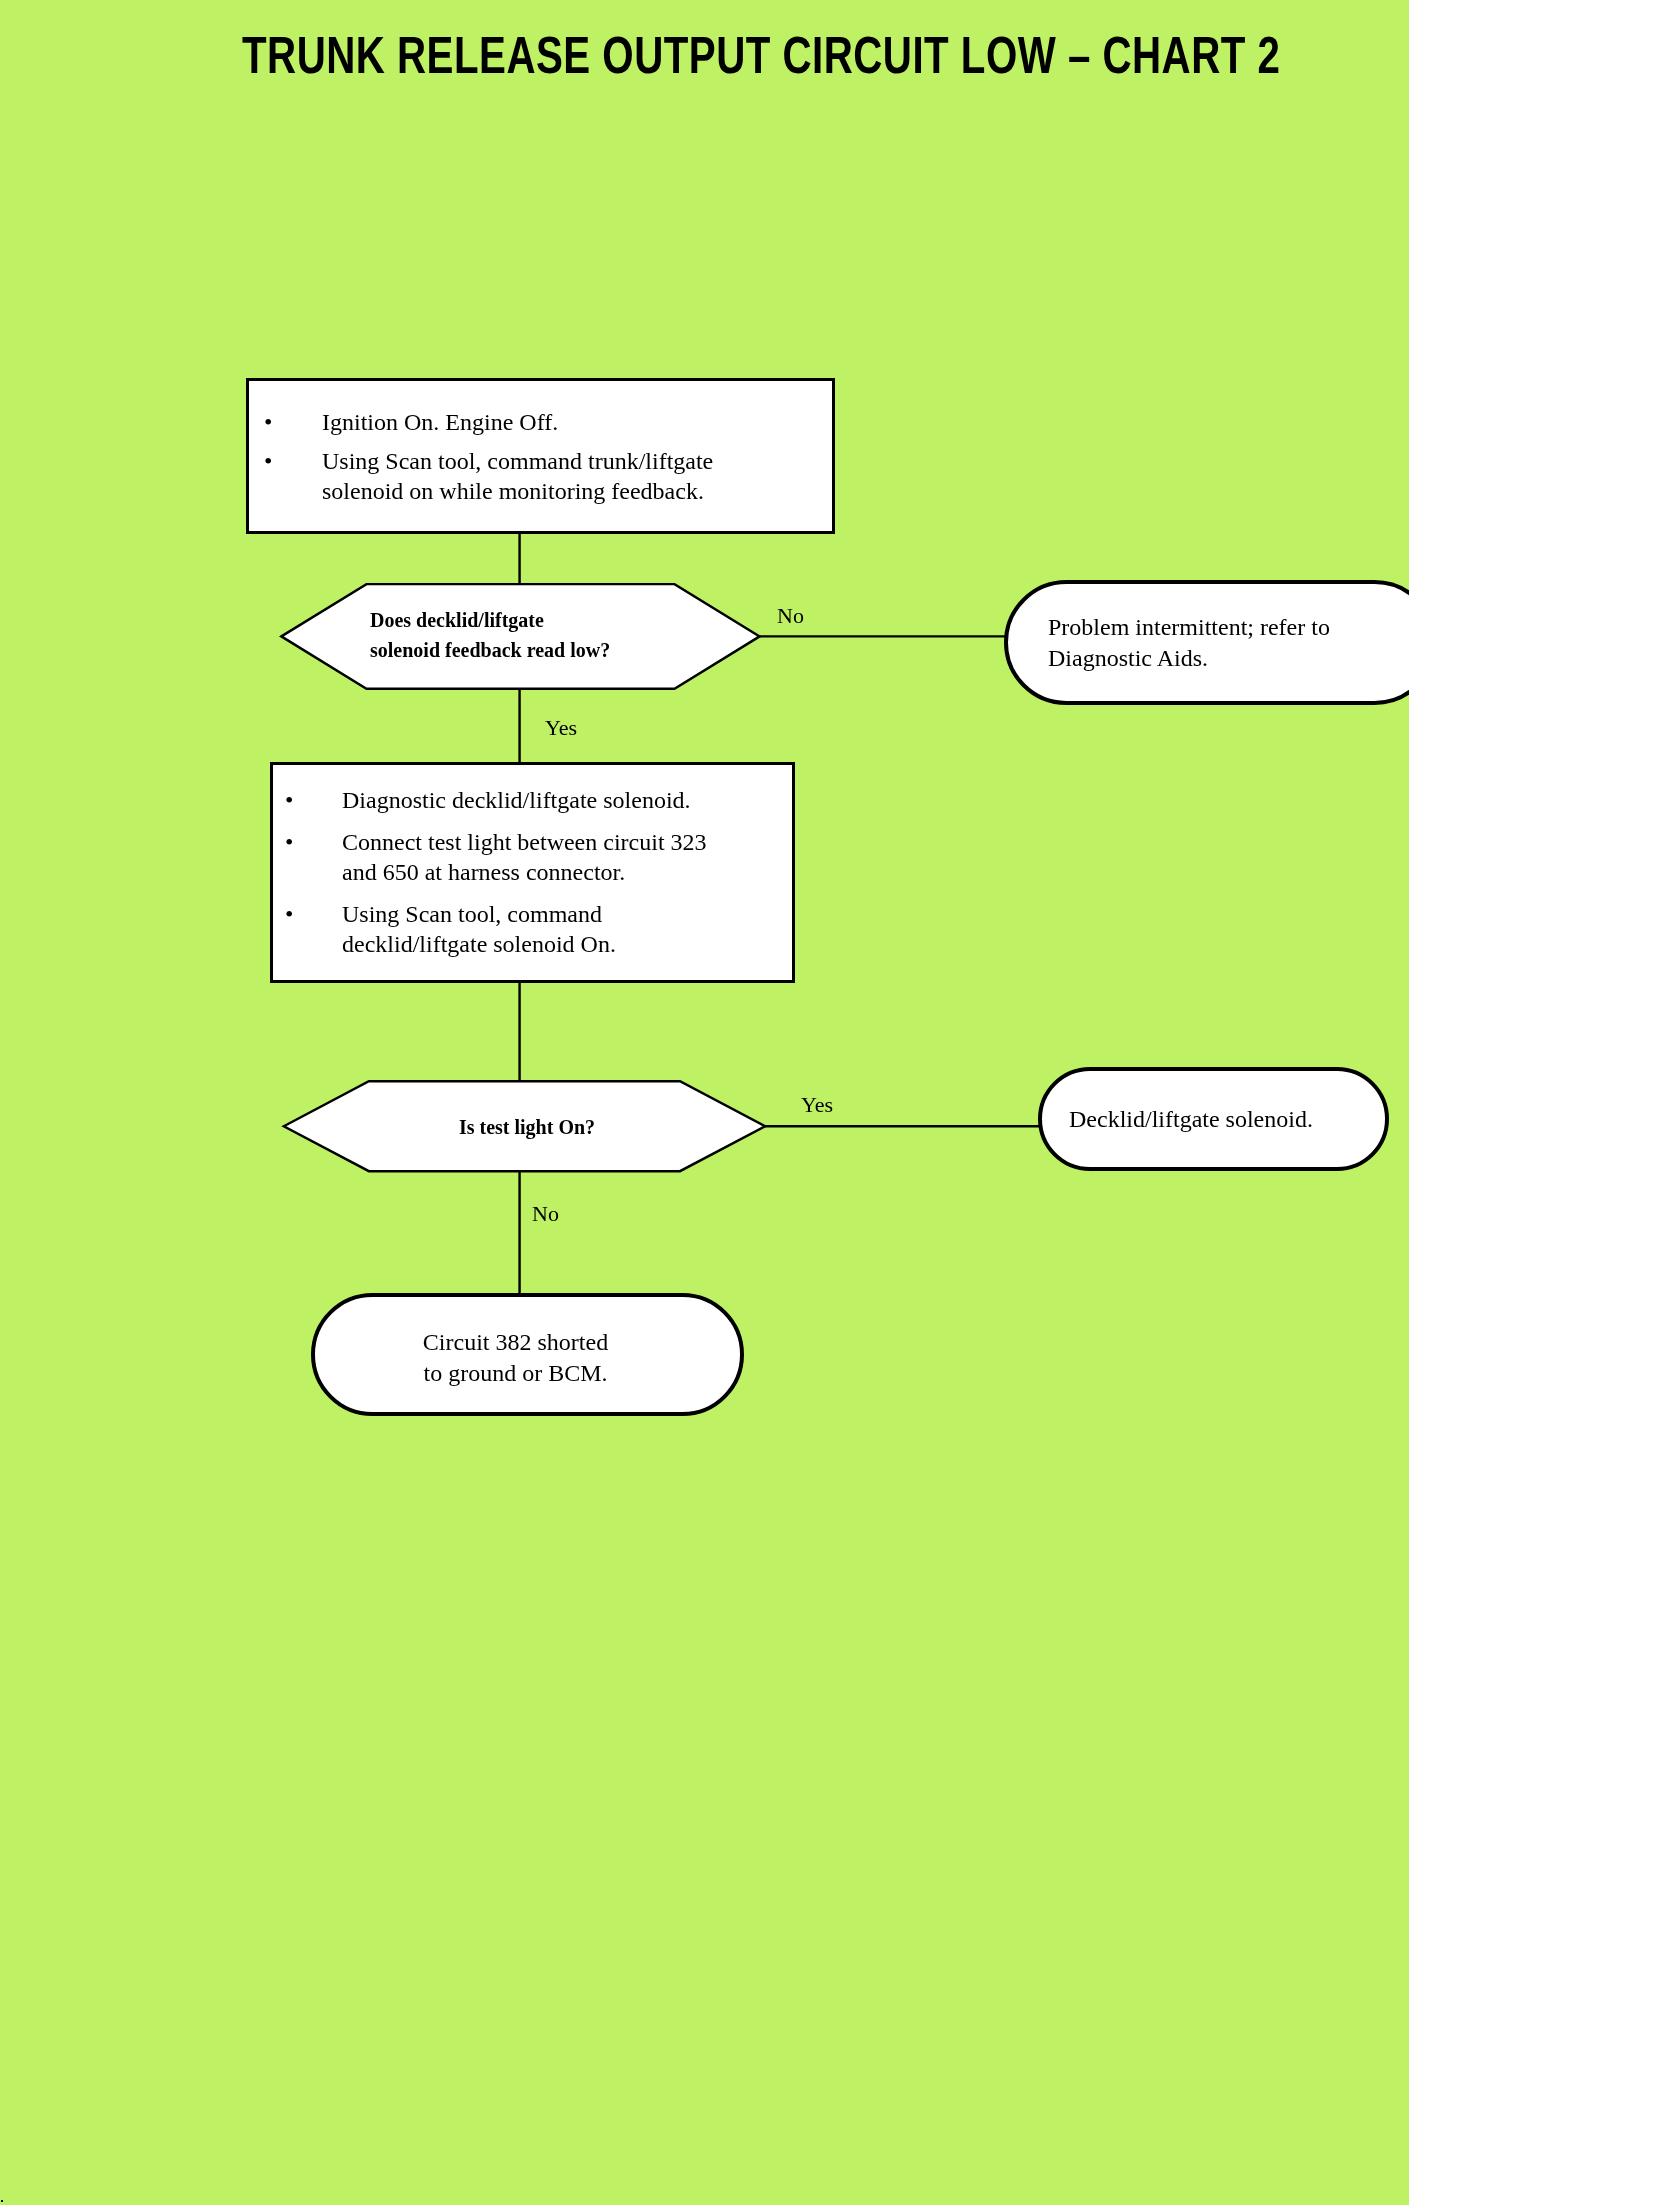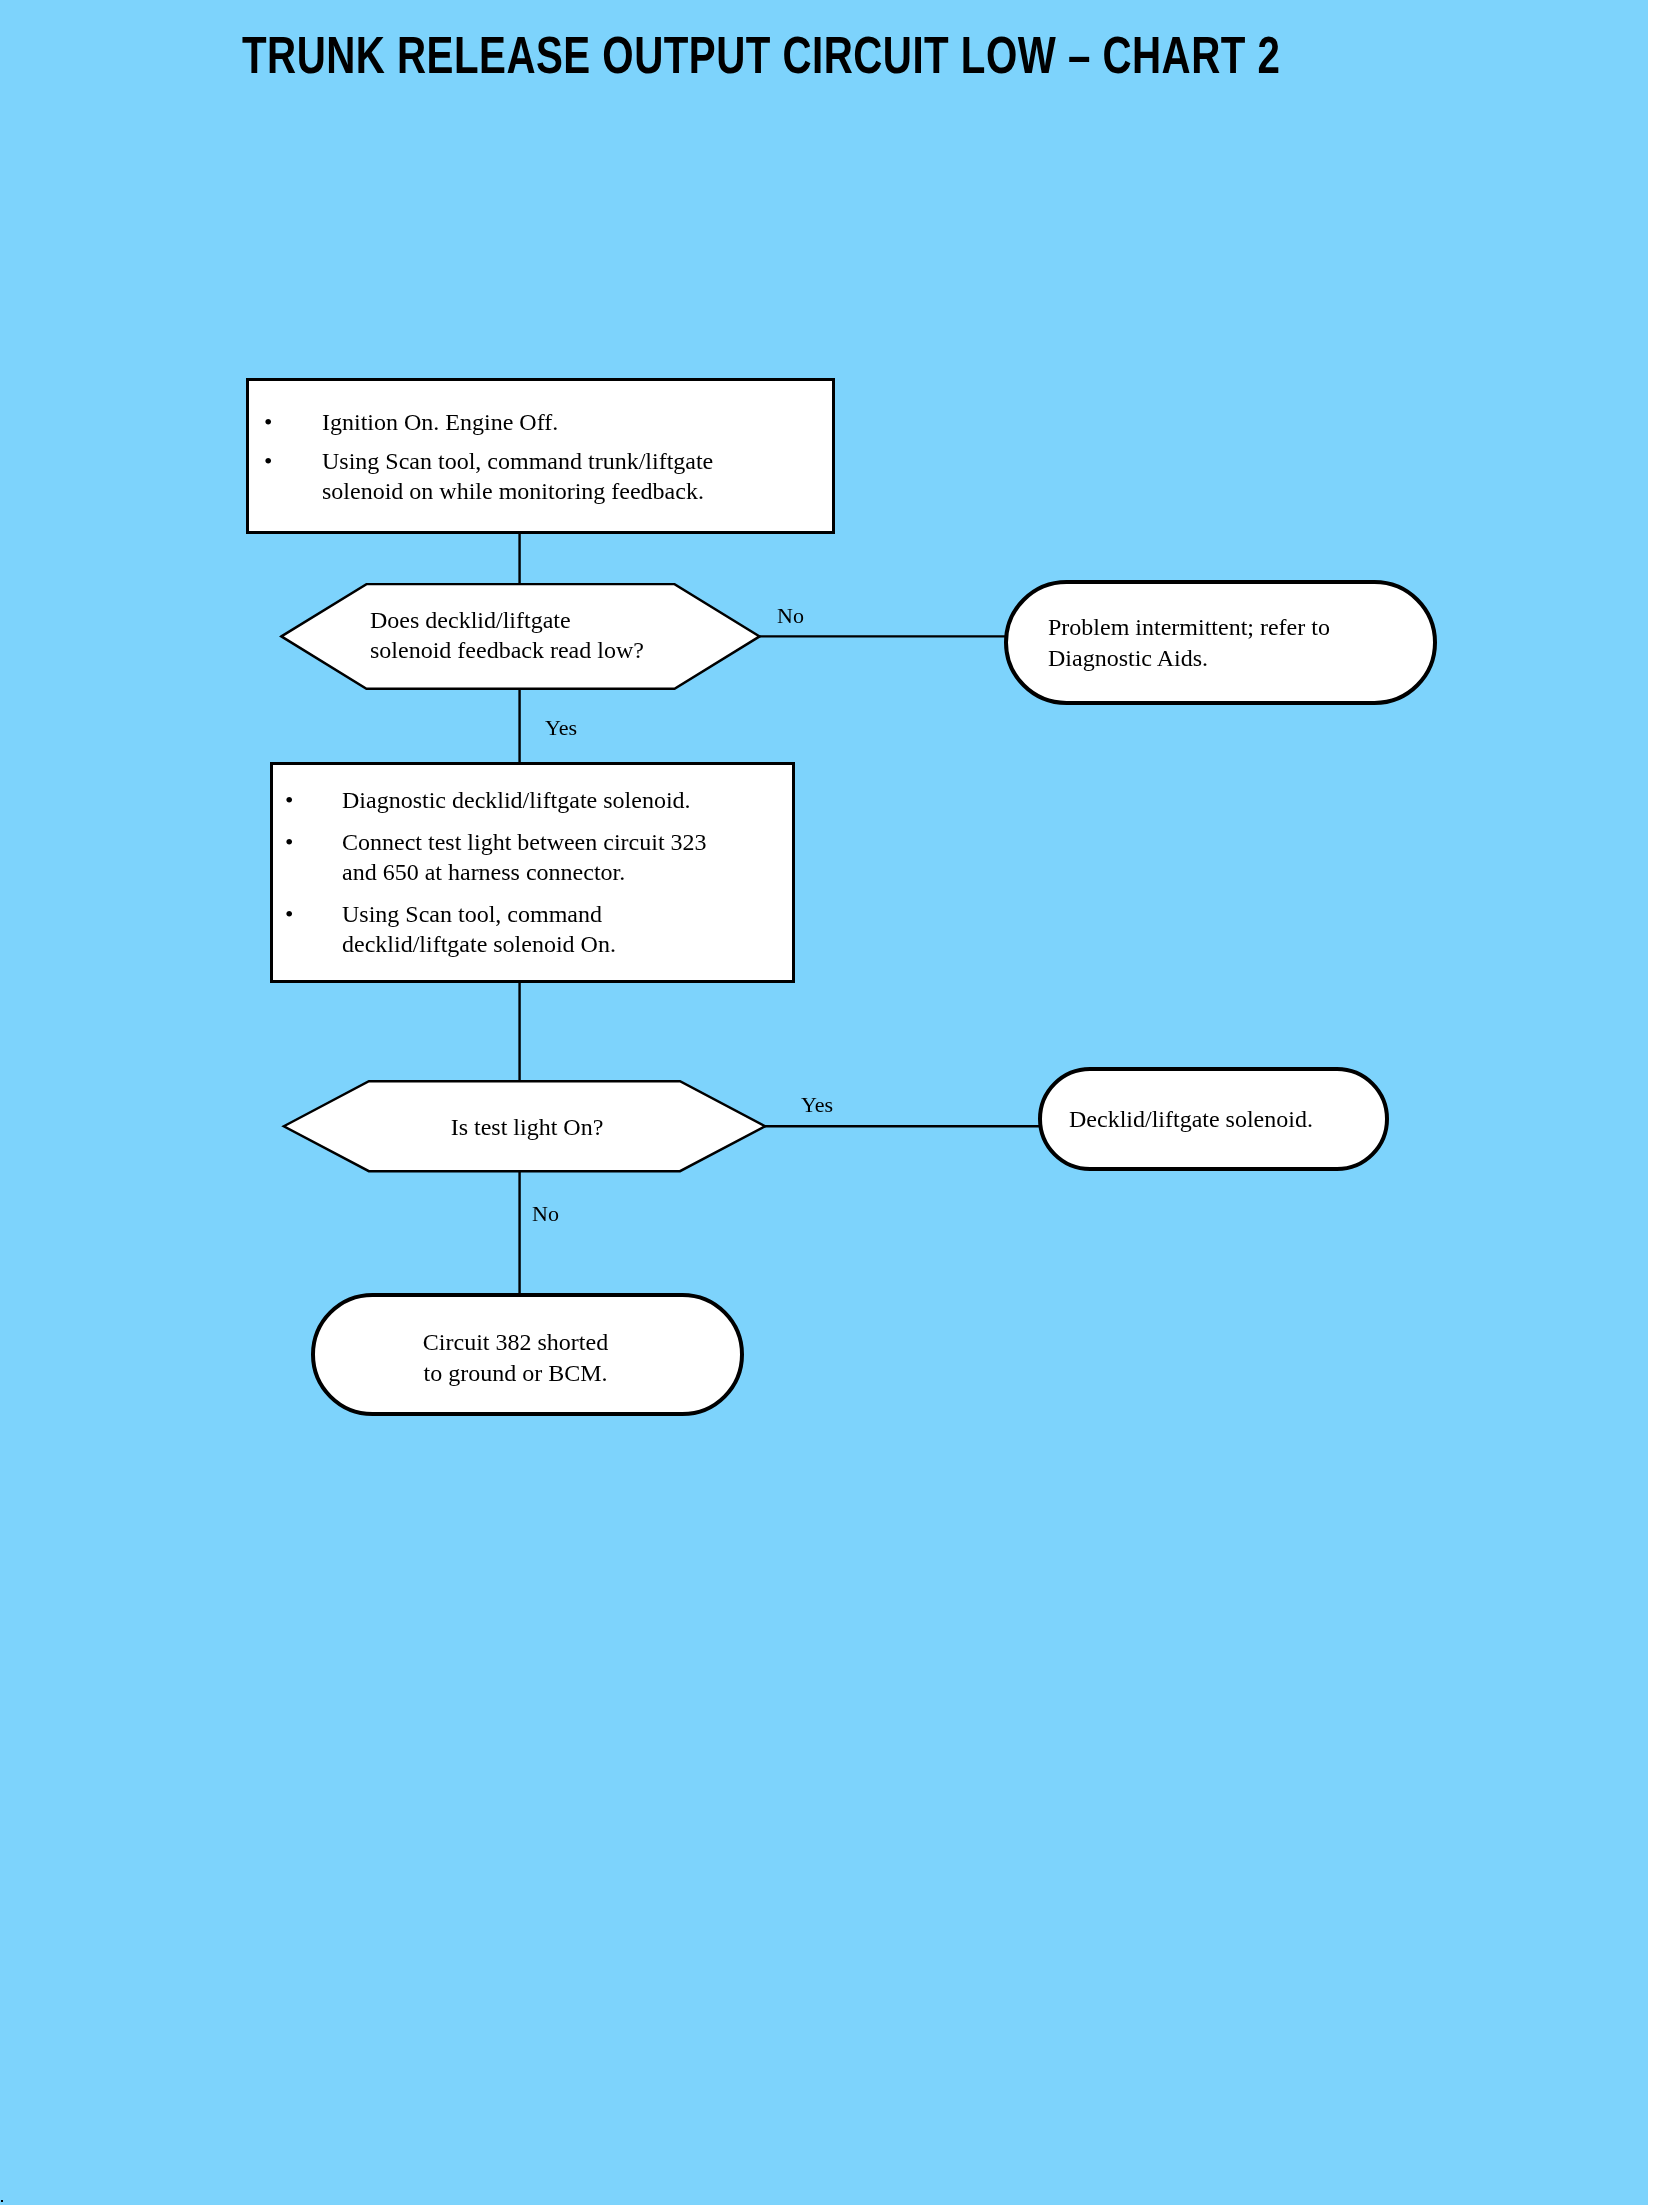--- a/index.html
+++ b/index.html
@@ -1,20 +1,20 @@
 <!DOCTYPE html>
 <html style="font-size:9.7px"><head>
 <meta charset="utf-8">
 <style>
   html, body { margin: 0; padding: 0; background: #ffffff; }
   .page {
     position: relative;
-    width: 1648px;
+    width: 1409px;
     height: 2205px;
-    background: #7dd3fc;
+    background: #bef264;
     font-family: "Liberation Serif", "DejaVu Serif", serif;
     color: #000000;
     overflow: hidden;
   }
   .chart-title {
     position: absolute;
     left: 242px;
     top: 27px;
     font-family: "Liberation Sans", "DejaVu Sans", sans-serif;
     font-size: 51px;
@@ -31,21 +31,21 @@
   .oval-node { border: 4.3px solid #000000; display: flex; flex-direction: column; justify-content: center; }
   .node-text { font-size: 24px; line-height: 31px; }
   .box-items { padding-top: 25.5px; }
   .box1-items { padding-left: 15px; padding-right: 12px; }
   .box1-items .item-row .bullet-cell { width: 58px; }
   .box2-items { padding-left: 12px; padding-right: 9.7px; padding-top: 20px; }
   .box2-items .item-row .bullet-cell { width: 57px; }
   .item-row { display: flex; margin-bottom: 9px; font-size: 24px; line-height: 30px; }
   .box2-items .item-row { margin-bottom: 12px; }
   .bullet-cell { flex: none; }
-  .hex-text { position: absolute; z-index: 3; font-size: 24px; line-height: 30px; }
+  .hex-text { position: absolute; z-index: 3; font-size: 20px; line-height: 30px; font-weight: bold; }
   .flow-label {
     position: absolute;
     z-index: 3;
     font-size: 22px;
     line-height: 30px;
   }
   .corner-dot {
     position: absolute;
     left: 0.6px;
     top: 2200px;

